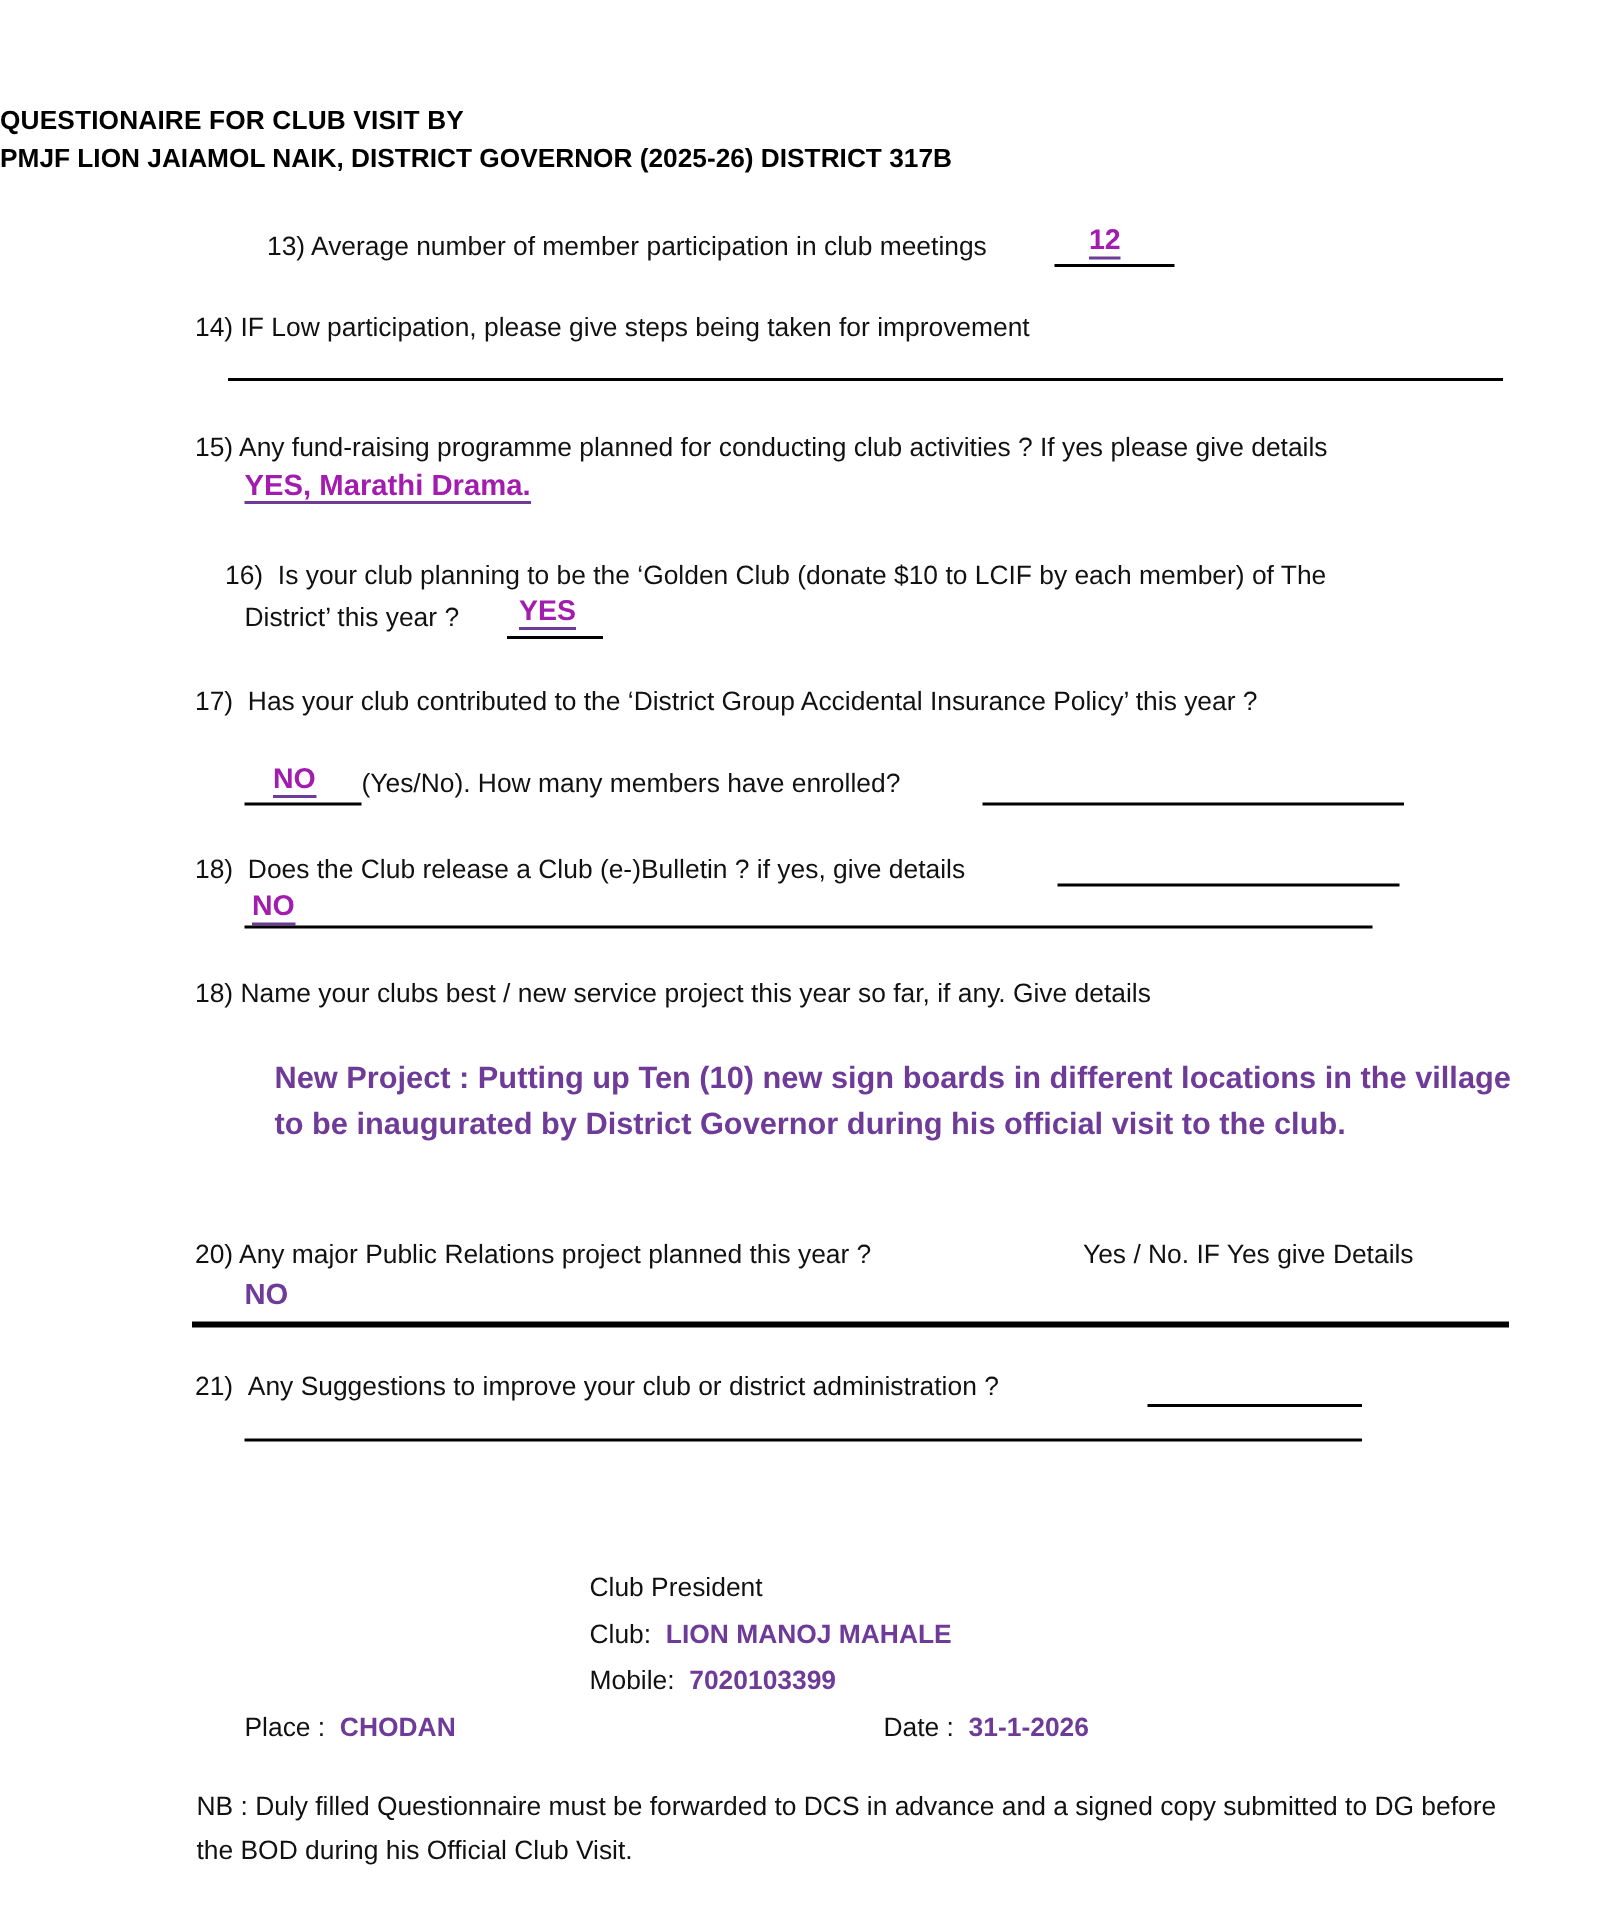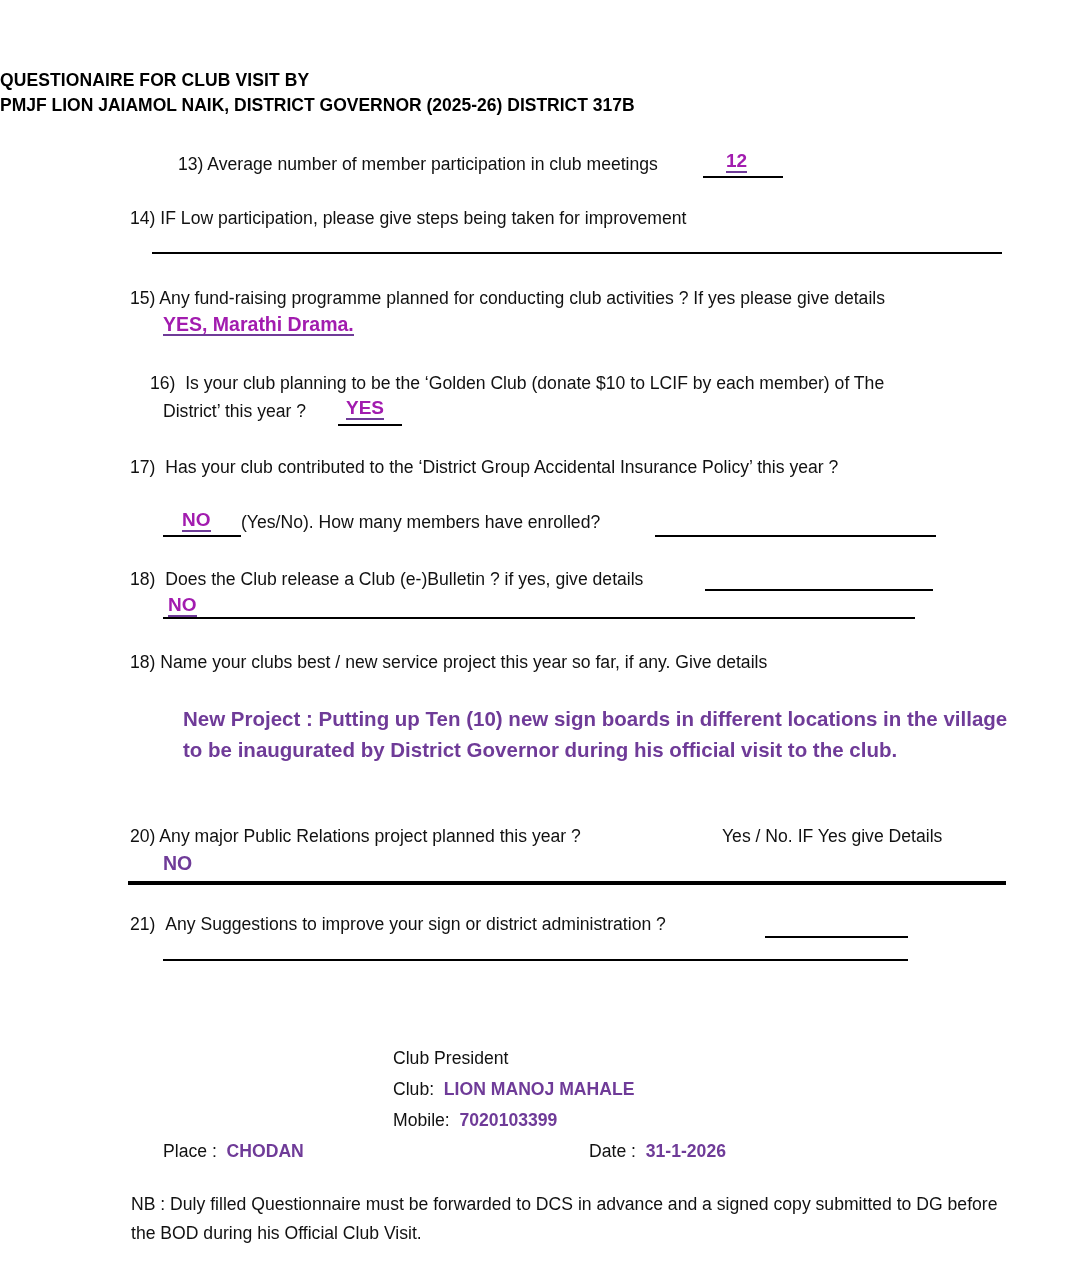--- a/index.html
+++ b/index.html
@@ -200,21 +200,21 @@
     <div class="qrow" style="left:722px; top:823px;">
       <span>Yes / No.  IF  Yes give Details</span>
     </div>
     <div style="position:absolute; left:163px; top:852px; font-size:19.5px;">
       <span class="ans">NO</span>
     </div>
     <div class="rule-thick" style="left:128px; top:881px; width:878px;"></div>
 
     <div class="qrow" style="left:130px; top:911px;">
       <span class="num">21)</span>
-      <span>&nbsp;</span><span>Any Suggestions  to improve your sign or district administration ?</span>
+      <span>&nbsp;</span><span>Any Suggestions  to improve your club or district administration ?</span>
     </div>
     <div class="rule" style="left:765px; top:936px; width:143px;"></div>
     <div class="rule" style="left:163px; top:959px; width:745px;"></div>
 
     <div class="sig" style="left:393px; top:1043px;">
       <span>Club President</span>
     </div>
     <div class="sig" style="left:393px; top:1074px;">
       <span>Club:</span>
       <span>&nbsp;</span><span class="ans">LION MANOJ MAHALE</span>

